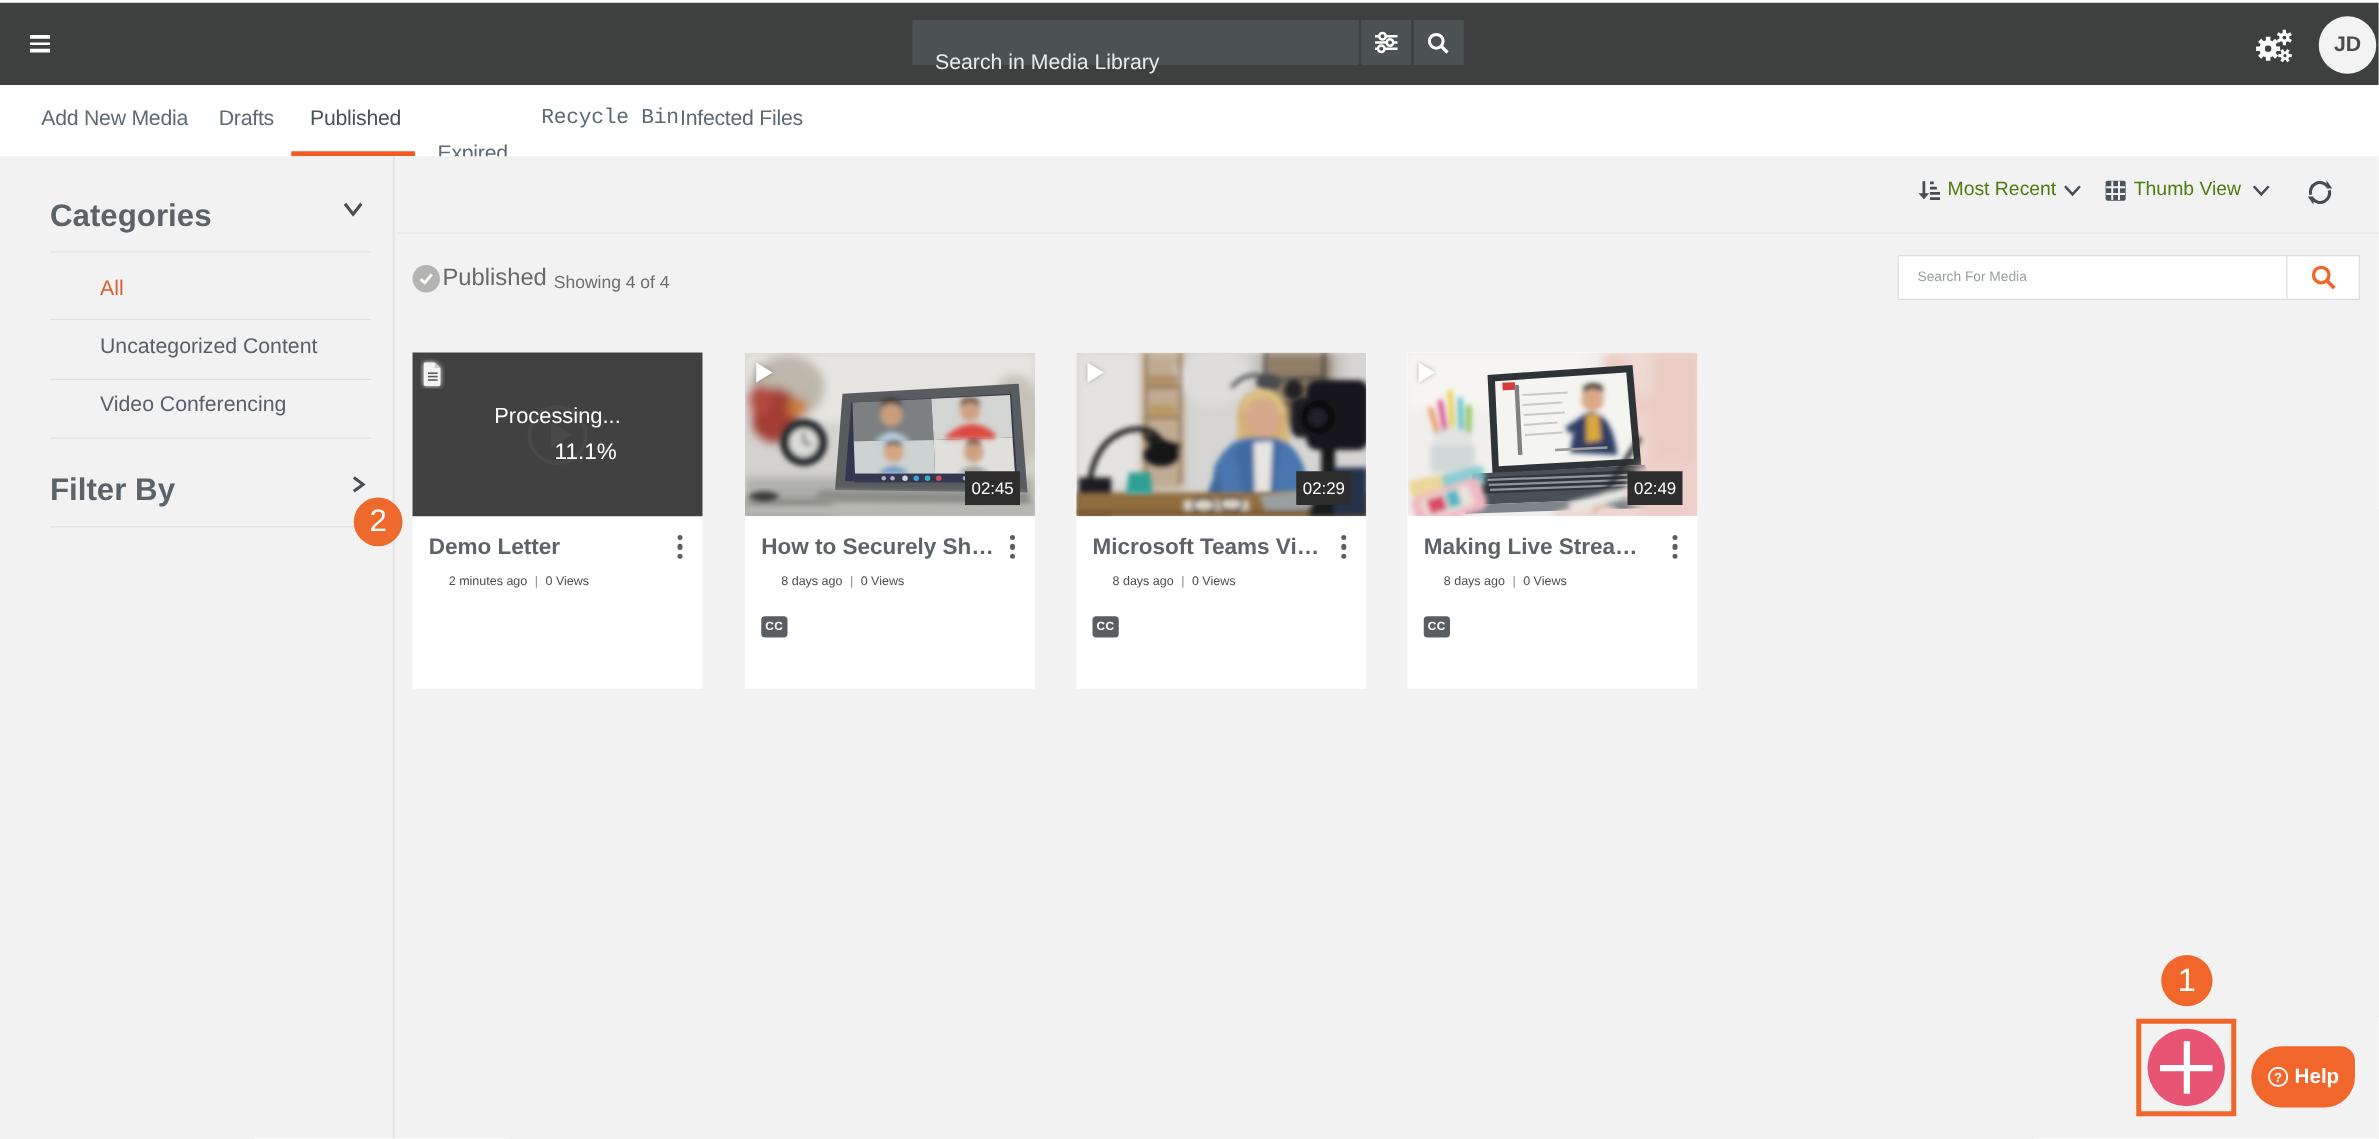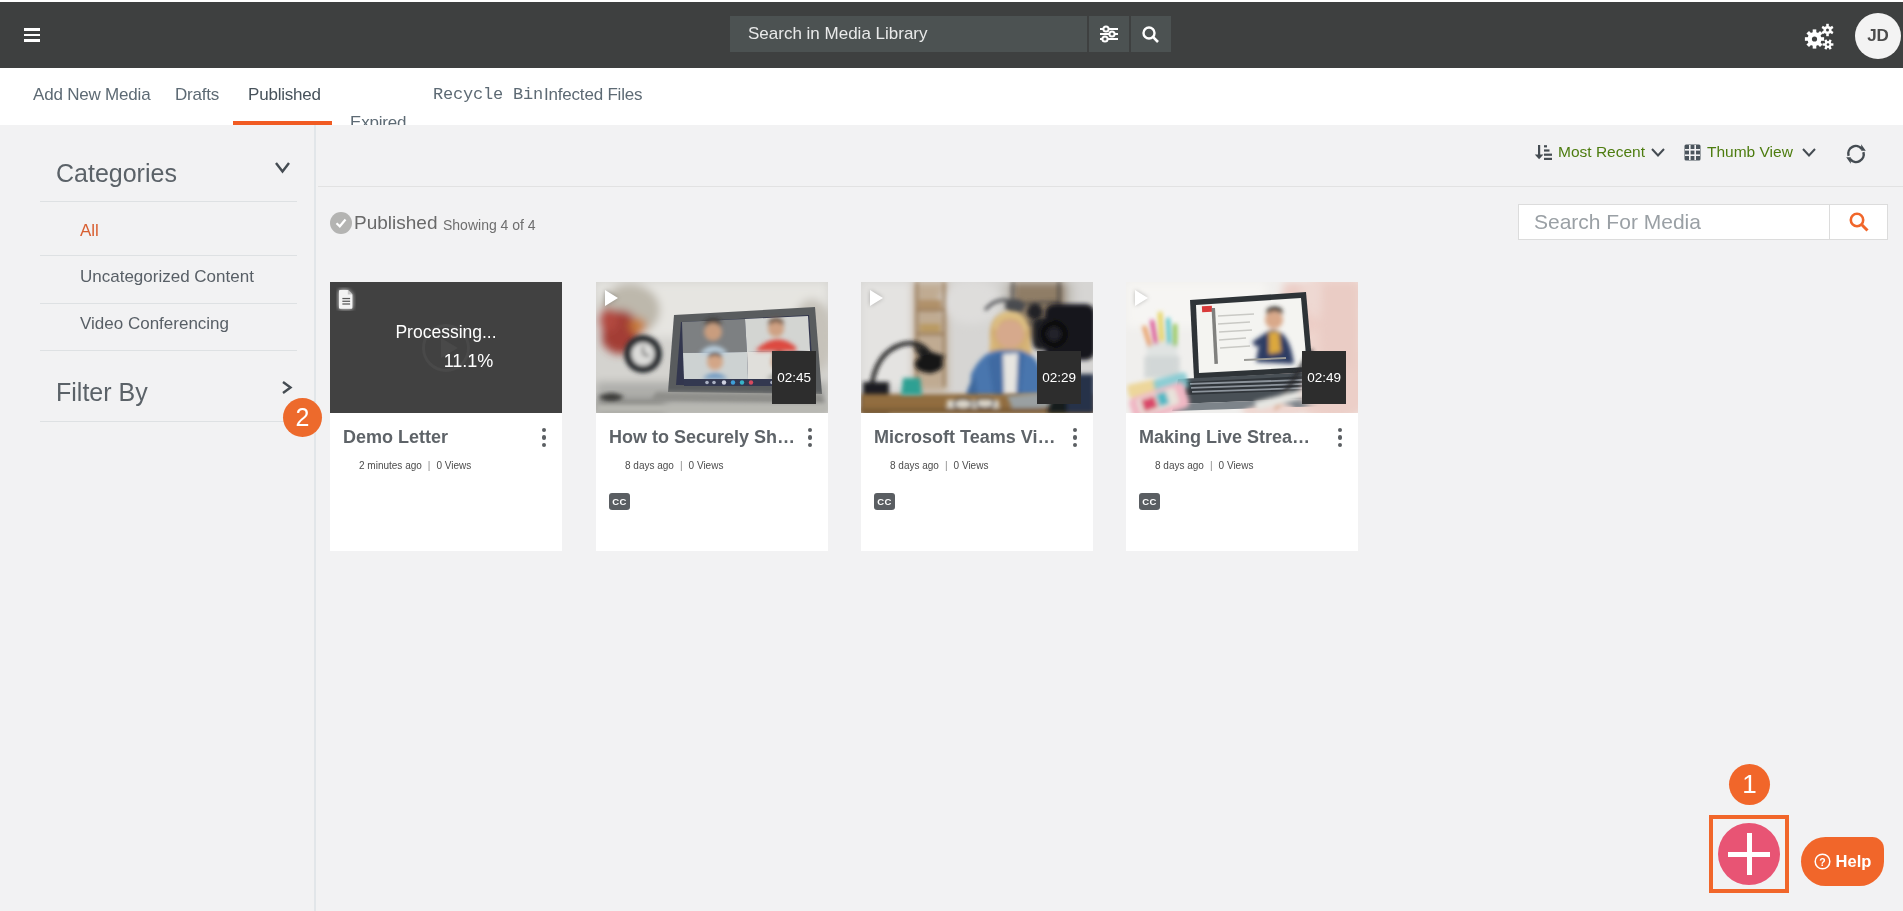--- a/index.html
+++ b/index.html
@@ -17,66 +17,66 @@
 
   
   #tabbar { position:absolute; left:0; top:68px; width:1903px; height:57px; background:#fff; }
   .tab { position:absolute; top:0; height:57px; line-height:54px; font-size:17px; letter-spacing:-0.2px; color:#5d6a74; }
   #publine { position:absolute; left:233px; top:121px; width:99px; height:4px; background:#f15b22; }
 
   
   #content { position:absolute; left:0; top:125px; width:1903px; height:786px; background:#f2f2f3; }
   #sidebar { position:absolute; left:0; top:0; width:316px; height:786px; border-right:2px solid #e2e6e9; }
   .sideline { position:absolute; left:40px; width:257px; height:1px; background:#dee1e3; }
-  .bighead { position:absolute; left:56px; font-size:25px; color:#5b6268; }
+  .bighead { position:absolute; left:40px; font-size:25px; color:#5b6268;font-weight:bold; }
   .sideitem { position:absolute; left:80px; font-size:17px; color:#585f66; }
 
   #mainline { position:absolute; left:318px; top:61px; width:1585px; height:1px; background:#e2e2e2; }
 
   
   #controls { position:absolute; left:0; top:0; width:1903px; height:61px; }
   .ctrltext { color:#4d7c0f; font-size:15.5px; }
 
   
   #pubrow { position:absolute; left:322px; top:86px; color:#666; }
   #srchmedia { position:absolute; left:1518px; top:204px; width:370px; height:36px; background:#fff; border:1px solid #dcdcdc; display:flex; }
-  #srchmedia .inp { width:310px; line-height:34px; padding-left:15px; color:#9aa0a5; font-size:21px; }
+  #srchmedia .inp { width:310px; line-height:34px; padding-left:15px; color:#9aa0a5; font-size:11px; }
   #srchmedia .btn { width:58px; border-left:1px solid #dcdcdc; display:flex; align-items:center; justify-content:center; }
 
   
   .card { position:absolute; top:157px; width:232px; height:269px; background:#fff; }
   .thumb { position:relative; width:232px; height:131px; overflow:hidden; }
   .title { position:absolute; left:13px; top:145px; width:192px; font-size:18px; font-weight:bold; color:#5e6368; white-space:nowrap; overflow:hidden; }
   .meta { position:absolute; left:29px; top:178px; font-size:10px; color:#4c4c4c; }
   .meta .sep { color:#8b8b8b; padding:0 6px; }
   .kebab { position:absolute; left:212px; top:146px; }
   .kebab span { display:block; width:4.2px; height:4.2px; background:#5b5f63; border-radius:50%; margin-bottom:3.2px; }
   .ccbadge { position:absolute; left:13px; top:211px; width:21px; height:17px; background:#5a5e62; border-radius:3px; color:#fff; font-size:9.5px; font-weight:bold; text-align:center; line-height:17px; letter-spacing:.5px; }
-  .dur { position:absolute; right:12px; bottom:9px; background:#2d2d2d; color:#fff; font-size:13.5px; padding:19px 5px;text-align:center; }
+  .dur { position:absolute; right:12px; bottom:9px; background:#2d2d2d; color:#fff; font-size:13.5px; padding:6px 5px;text-align:center; }
   .playtri { position:absolute; left:9px; top:8px; width:0; height:0; border-left:13px solid #fff; border-top:8px solid transparent; border-bottom:8px solid transparent; filter:drop-shadow(0 0 2px rgba(0,0,0,.25)); }
 
   
   #badge1 { position:absolute; left:1729px; top:639px; width:41px; height:41px; border-radius:50%; background:#f1662a; color:#fff; font-size:26px; text-align:center; line-height:41px; }
   #fabbox { position:absolute; left:1709px; top:690px; width:80px; height:78px; border:4px solid #f1662a; }
   #fabcirc { position:absolute; left:1718px; top:698px; width:62px; height:62px; border-radius:50%; background:#e85474; }
   #fabcirc .h { position:absolute; left:10px; top:28.5px; width:42px; height:5.5px; background:#fff; }
   #fabcirc .v { position:absolute; left:28.5px; top:10px; width:5.5px; height:42px; background:#fff; }
   #help { position:absolute; left:1801px; top:712px; width:83px; height:49px; background:#f1662a; border-radius:25px 12px 25px 25px; color:#fff; display:flex; align-items:center; justify-content:center; font-size:16.5px; font-weight:bold; }
 </style>
 </head>
 <body>
 
 <div id="topbar">
   <div id="hamburger" style="position:absolute;left:24px;top:26px;">
       <div></div>
       <div></div>
       <div style="margin:0"></div>
     </div>
   <div id="tbsearch">
-    <div class="txt" style="color:#e9eaea;">Search in Media Library</div>
+    <div class="txt" style="color:#e9eaea;margin-top:16px;">Search in Media Library</div>
     <div class="sec" style="width:42px;">
       <svg width="20" height="20" viewBox="0 0 20 20">
         <g stroke="#fff" stroke-width="2" fill="#4c5252">
           <line x1="1" y1="5" x2="19" y2="5"></line>
             <line x1="1" y1="10" x2="19" y2="10"></line>
             <line x1="1" y1="15" x2="19" y2="15"></line>
           <circle cx="7" cy="5" r="2.6"></circle>
             <circle cx="13" cy="10" r="2.6"></circle>
             <circle cx="6" cy="15" r="2.6"></circle>
         </g>

